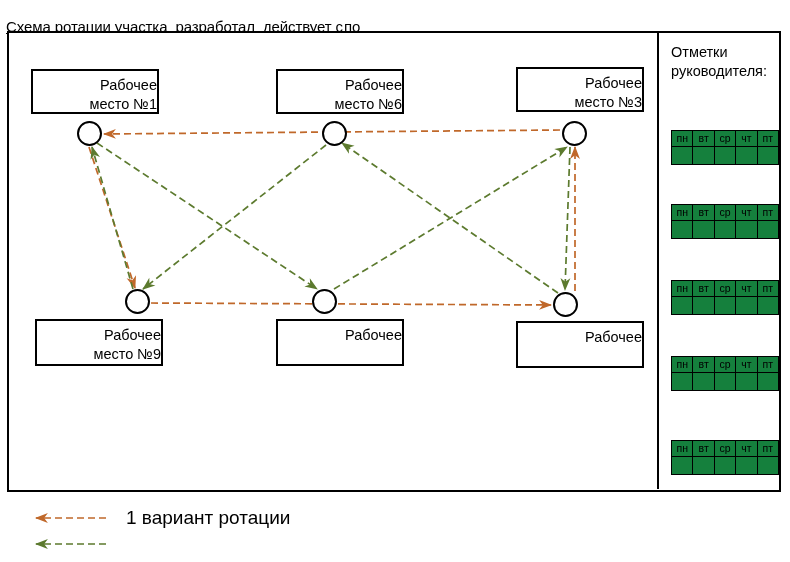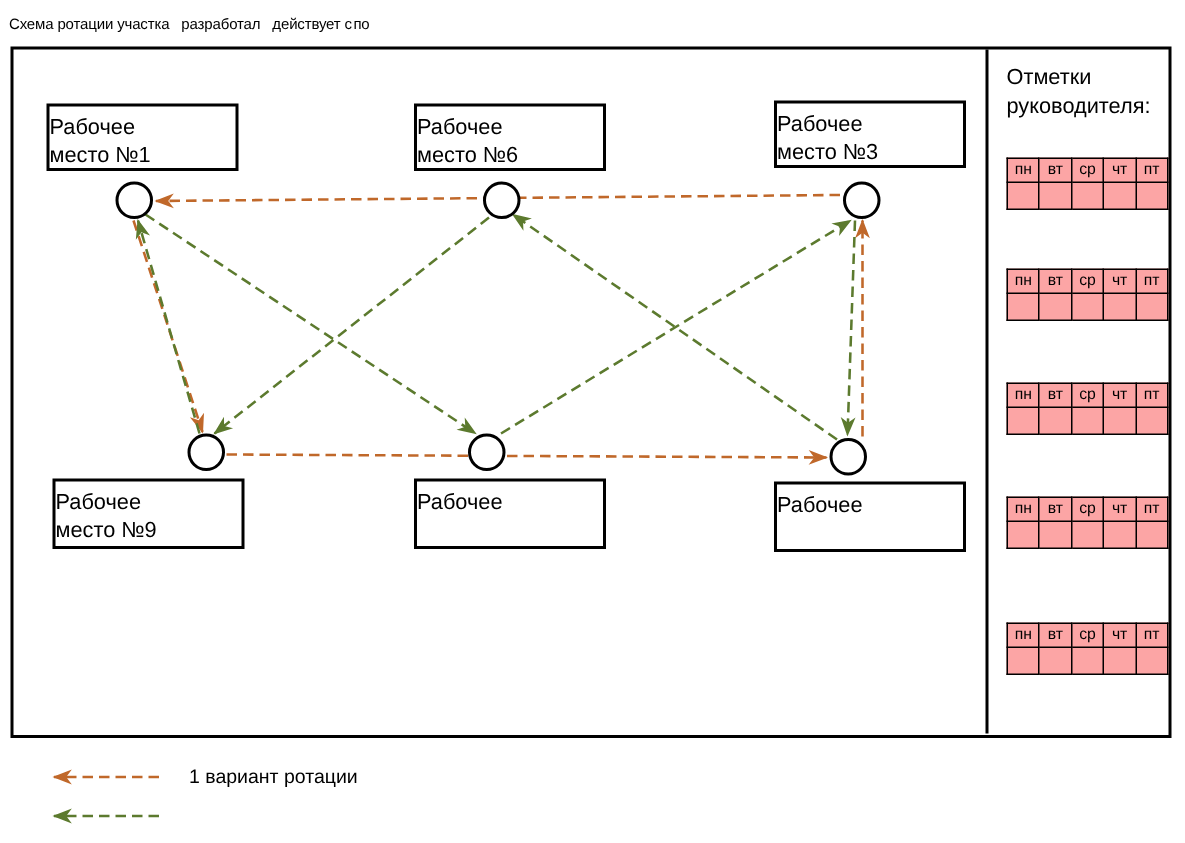--- a/index.html
+++ b/index.html
@@ -19,27 +19,28 @@
     position: absolute;
     left: 0; top: 0;
     width: 790px;
     height: 562px;
   }
 
   
   .header-line {
     position: absolute;
     left: 6px;
-    top: 3px;
+    top: 13px;
     width: 784px;
     height: 24px;
     white-space: nowrap;
-    font-size: 10px;
+    font-size: 15px;
     line-height: 24px;
     letter-spacing: -0.1px;
+    text-decoration: underline;
   }
   .header-line span { display: inline; }
   .rule {
     display: inline-block;
     border-bottom: 1.6px solid #000;
     vertical-align: 2px;
     height: 11px;
   }
   .rule-a { width: 104px; margin: 0 4px; }
   .rule-b { width: 64px;  margin: 0 4px; }
@@ -65,21 +66,21 @@
     height: 456px;
     border-left: 2.5px solid #000;
   }
 
   
   .wp-box {
     position: absolute;
     box-sizing: border-box;
     border: 2.5px solid #000;
     background: #fff;
-    text-align: left;
+    text-align: right;
     font-size: 14.5px;
     line-height: 19px;
     padding-top: 5px;
     z-index: 6;
   }
   .wp-box .l1, .wp-box .l2 { display: block; }
 
   
   .node {
     position: absolute;
@@ -110,21 +111,22 @@
     width: 120px;
     font-size: 14.5px;
     line-height: 19px;
   }
   .notes-title .l1, .notes-title .l2 { display: block; }
 
   .week-table {
     position: absolute;
     border-collapse: collapse;
     table-layout: fixed;
-    background: #fca5a5;
+    background: #15803d;
+    margin-top: 25px;
   }
   .week-table td {
     border: 1.6px solid #000;
     width: 21px;
     height: 15px;
     text-align: center;
     vertical-align: middle;
     font-size: 10.5px;
     line-height: 13px;
     padding: 0;
@@ -146,21 +148,21 @@
     position: absolute;
     left: 0;
     top: 3px;
     width: 78px;
     height: 14px;
   }
   .legend-label {
     position: absolute;
     left: 96px;
     top: 0px;
-    font-size: 13px;
+    font-size: 19px;
     line-height: 20px;
     white-space: nowrap;
   }
 </style>
 </head>
 <body>
 
 <div id="page-root">
 
   <div class="header-line">

